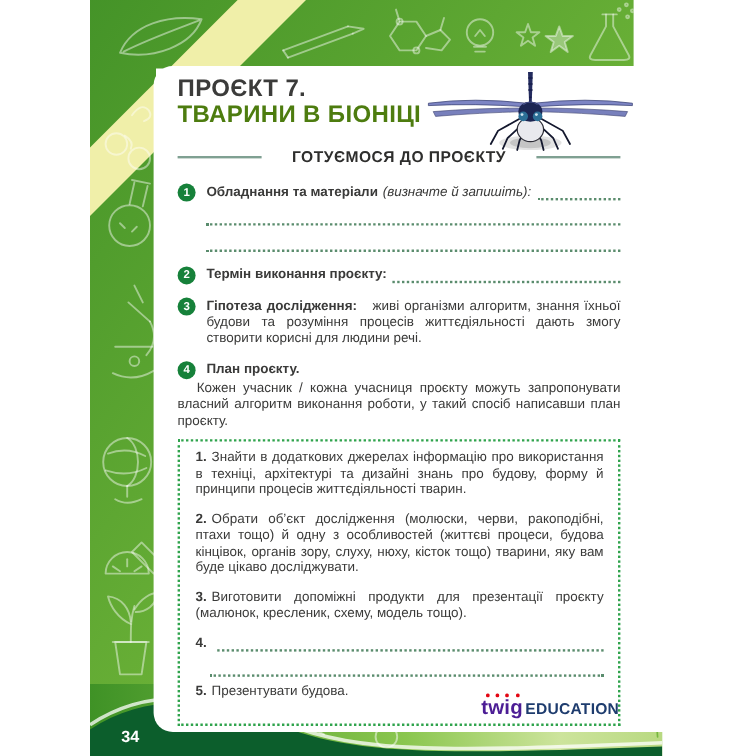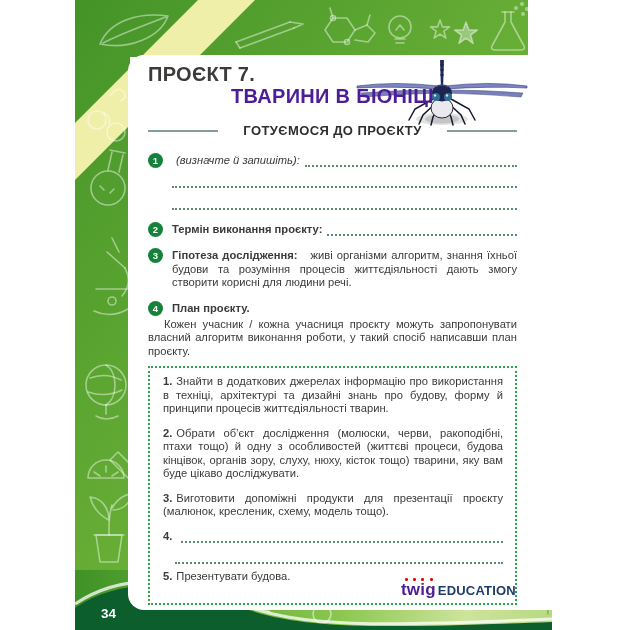--- a/index.html
+++ b/index.html
@@ -9,25 +9,25 @@
   }
   
   .frame-svg{position:absolute;left:0;top:0;z-index:1;}
   
   .page{
     position:absolute;left:128px;top:55px;width:502px;height:555px;
     background:#ffffff;border-radius:16px 0 0 16px;z-index:2;
   }
   .content{position:absolute;left:20px;top:8px;width:369px;}
   .kicker{font-size:20px;font-weight:bold;color:#3b3b3a;line-height:22px;letter-spacing:.3px;}
-  .title{font-size:20px;font-weight:bold;color:#4c1d95;line-height:22px;letter-spacing:.3px;text-align:center;}
+  .title{font-size:20px;font-weight:bold;color:#4d7c0f;line-height:22px;letter-spacing:.3px;}
   .goal{margin-top:8px;font-style:italic;font-size:11.3px;line-height:14px;}
   .goal-label{color:#e40c22;font-weight:bold;margin-right:4px;}
   .goal-line2{margin-left:37px;}
-  .section-header{display:flex;align-items:center;margin-top:16px;gap:25px;}
+  .section-header{display:flex;align-items:center;margin-top:16px;gap:25px;justify-content:flex-end;}
   .section-header .rule{flex:1;border-top:2px solid #7fa092;}
   .section-header .txt{font-size:13px;font-weight:bold;color:#2e2e2d;letter-spacing:.4px;white-space:nowrap;}
   .task{display:flex;align-items:flex-start;}
   .t1{margin-top:16px;} .t2{margin-top:13px;} .t3{margin-top:12px;} .t4{margin-top:12px;}
   .badge{
     width:15px;height:15px;border-radius:50%;background:#16813a;color:#fff;
     font-size:9.5px;font-weight:bold;display:flex;align-items:center;justify-content:center;
     flex:0 0 15px;margin-right:9px;margin-top:-1px;
   }
   .task-body{flex:1;font-size:11.2px;line-height:13.5px;}
@@ -225,20 +225,21 @@
 
     <div class="section-header">
       <span class="rule"></span>
       <span class="txt">ГОТУЄМОСЯ ДО ПРОЄКТУ</span>
       <span class="rule"></span>
     </div>
 
     <div class="task t1">
       <span class="badge">1</span>
       <div class="task-body fillrow">
+        <b>Обладнання та матеріали</b>
         <i class="note">(визначте й запишіть):</i>
         <span class="dotfill"></span>
       </div>
     </div>
     <div class="writeline"></div>
     <div class="writeline"></div>
 
     <div class="task t2">
       <span class="badge">2</span>
       <div class="task-body fillrow">

